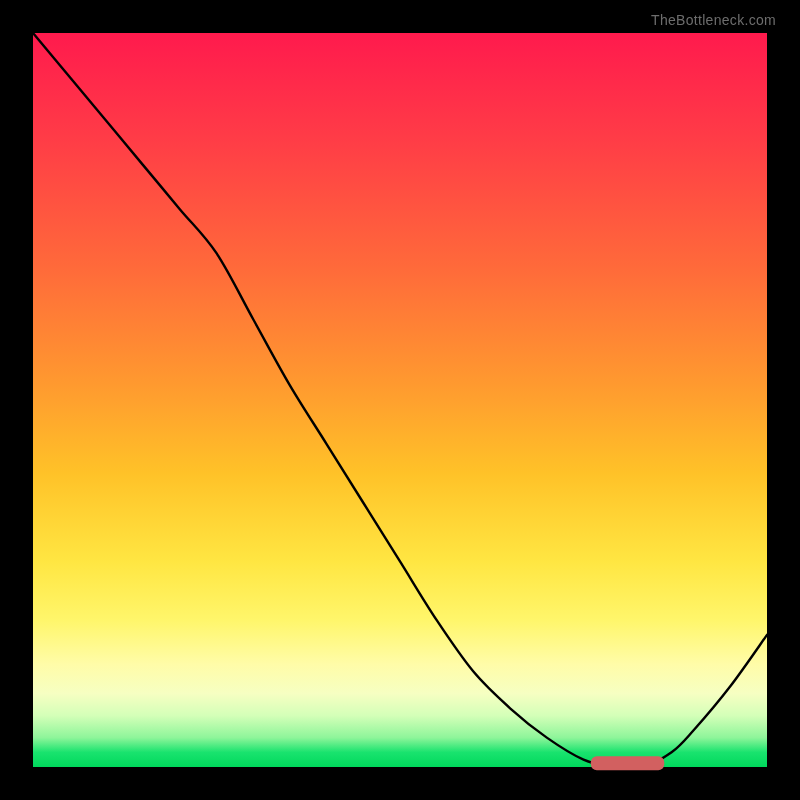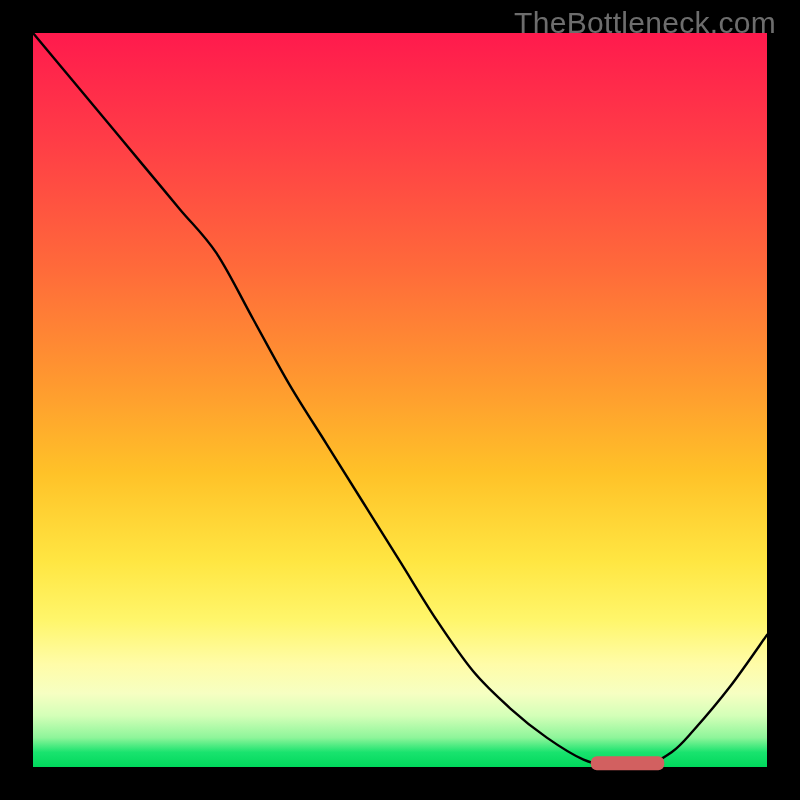--- a/index.html
+++ b/index.html
@@ -36,24 +36,24 @@
       #fffca8 86%,
       #f6ffc2 90%,
       #d4ffb8 93%,
       #8ef59a 96%,
       #19e36e 98%,
       #00d85c 100%
     );
   }
   .watermark {
     position: absolute;
-    top: 6px;
+    top: 12px;
     right: 24px;
     color: #6d6d6d;
-    font-size: 30px;
+    font-size: 14px;
     font-weight: 500;
     letter-spacing: 0.3px;
     user-select: none;
   }
   svg.overlay {
     position: absolute;
     left: 33px;
     top: 33px;
     width: 734px;
     height: 734px;

